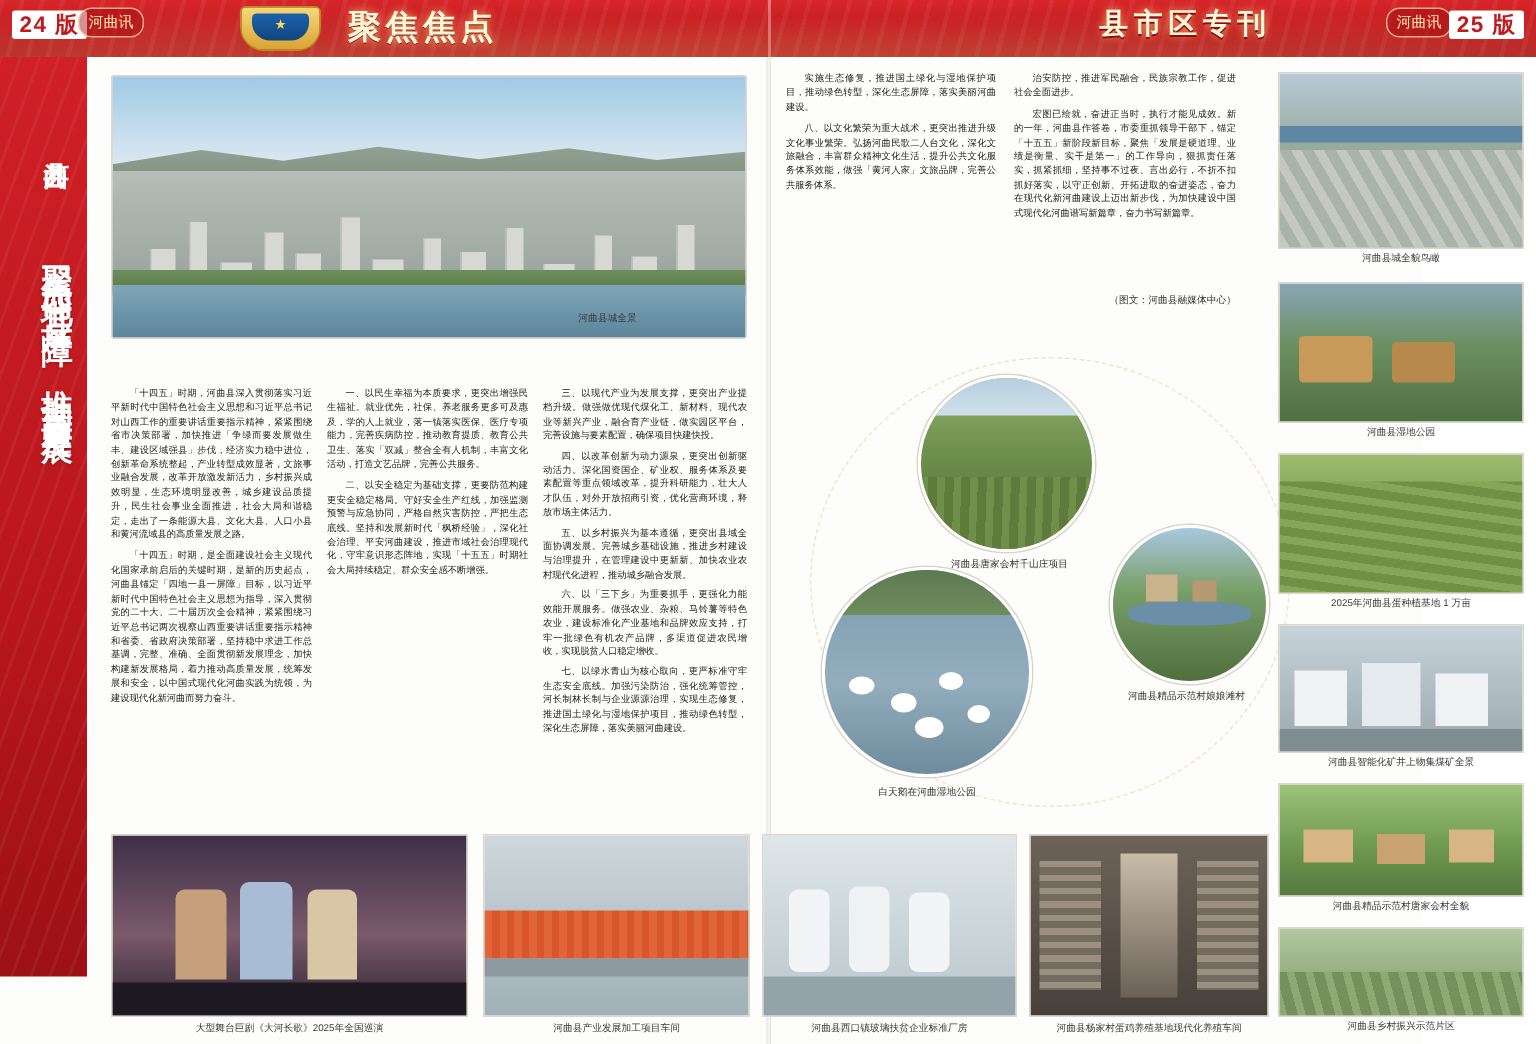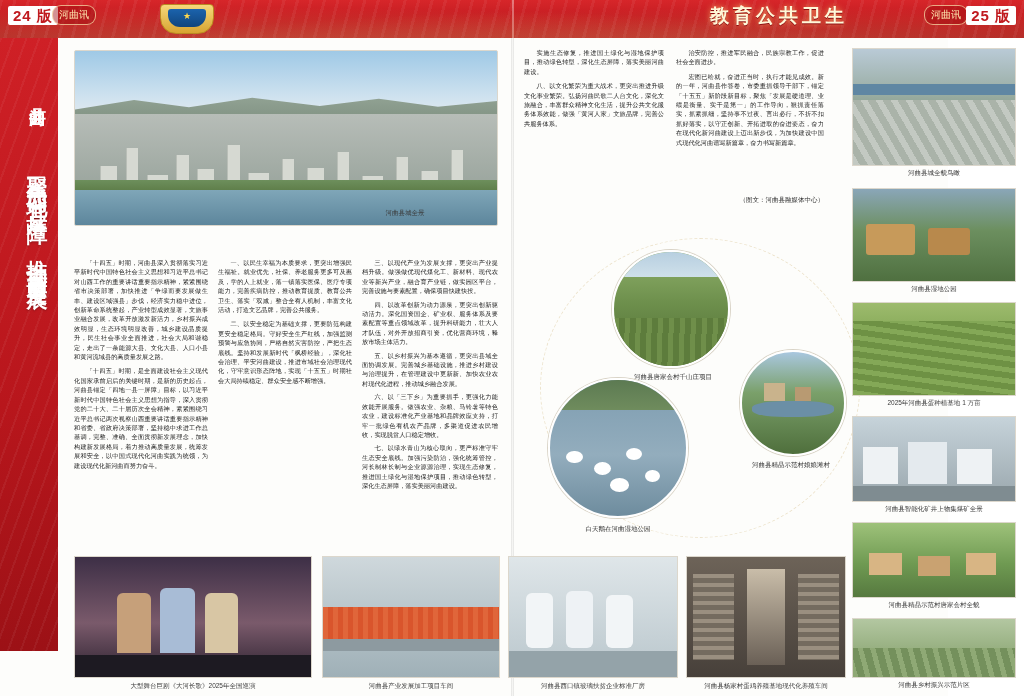--- a/index.html
+++ b/index.html
@@ -198,22 +198,23 @@
     <div class="page-num left">
       <span class="box">24 版</span>
     </div>
     <div class="mast-badge l">河曲讯</div>
 
     <div class="emblem">
       <div class="shield"></div>
         <div class="inner"></div>
         <div class="star">★</div>
     </div>
-
-    <div class="mast-title r">教育公共卫生</div>
+    <div class="mast-title l">聚焦焦点</div>
+
+    <div class="mast-title r">县市区专刊</div>
     <div class="mast-badge r">河曲讯</div>
     <div class="page-num right">
       <span class="box">25 版</span>
     </div>
   </div>
 
   <div class="spine"></div>
   <div class="spine-county">河曲县</div>
   <div class="spine-head">聚焦「四地一县一屏障」 推动高质量发展</div>
 

